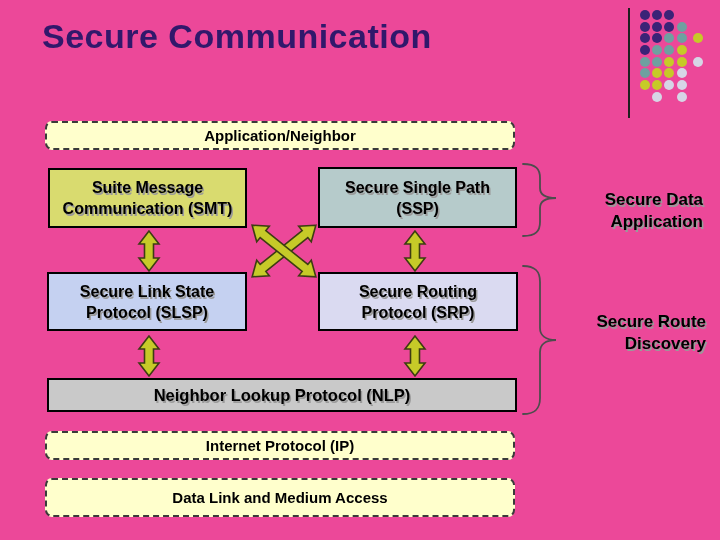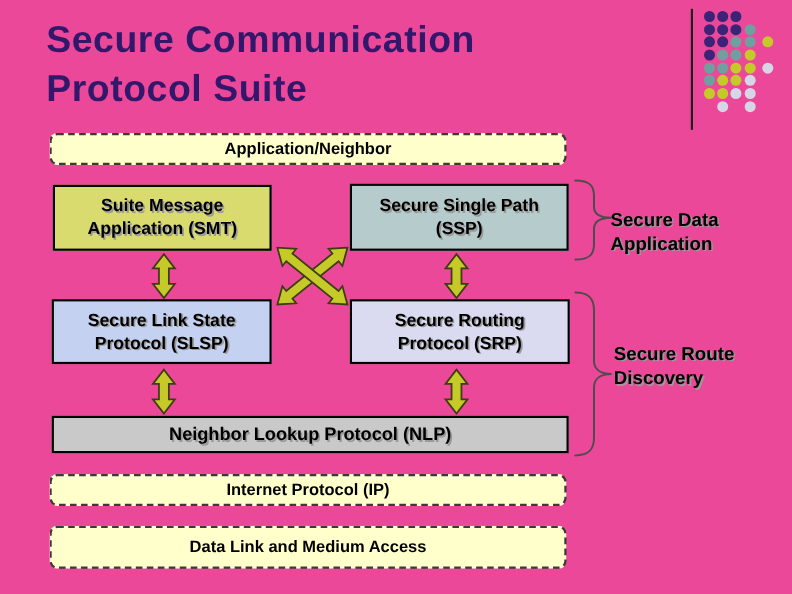--- a/index.html
+++ b/index.html
@@ -35,38 +35,37 @@
   .b-app  { left: 45px;  top: 121px; width: 470px; height: 29px; }
   .b-smt  { left: 48px;  top: 168px; width: 199px; height: 60px; background: var(--smt_fill, #D9DB6F); }
   .b-ssp  { left: 318px; top: 167px; width: 199px; height: 61px; background: var(--ssp_fill, #B6CBCB); justify-content: center; }
   .b-slsp { left: 47px;  top: 272px; width: 200px; height: 59px; background: var(--slsp_fill, #C5D1F1); }
   .b-srp  { left: 318px; top: 272px; width: 200px; height: 59px; background: var(--srp_fill, #DADAF1); }
   .b-nlp  { left: 47px;  top: 378px; width: 470px; height: 34px; background: var(--nlp_fill, #C9C9C9); font-size: 16.5px; }
   .b-ip   { left: 45px;  top: 431px; width: 470px; height: 29px; }
   .b-dl   { left: 45px;  top: 478px; width: 470px; height: 39px; }
   
   .annot {
-    position: absolute; text-align: left; font-weight: bold; color: #000;
+    position: absolute; text-align: right; font-weight: bold; color: #000;
     font-size: 17px; line-height: 22px; text-shadow: 1.5px 1.5px 0 #9a9a9a;
   }
   .a-sdt { left: 555px; top: 189px; width: 148px; }
   .a-srd { left: 558px; top: 311px; width: 148px; }
   
   .overlay { position: absolute; left: 0; top: 0; pointer-events: none; }
   .overlay polygon { fill: var(--arrow_fill, #C6CA28); stroke: #3d3d12; stroke-width: 1.6px; }
   .overlay path.brace { fill: none; stroke: #4d4d4d; stroke-width: 1.8px; stroke-linecap: round; }
 </style>
 </head>
 <body>
 
 <div class="slide">
 
   <div class="title">
     <div>Secure Communication</div>
-    <div>Protocol Suite</div>
   </div>
 
   <div>
     <span class="dot dp" style="left:640px;top:10px"></span>
       <span class="dot dp" style="left:652px;top:10px"></span>
       <span class="dot dp" style="left:664px;top:10px"></span>
     <span class="dot dp" style="left:640px;top:22px"></span>
       <span class="dot dp" style="left:652px;top:22px"></span>
       <span class="dot dp" style="left:664px;top:22px"></span>
       <span class="dot dt" style="left:677px;top:22px"></span>
@@ -94,21 +93,21 @@
       <span class="dot dg" style="left:677px;top:80px"></span>
     <span class="dot dg" style="left:652px;top:92px"></span>
       <span class="dot dg" style="left:677px;top:92px"></span>
     <div class="vrule"></div>
   </div>
 
   <div class="box dashed b-app">Application/Neighbor</div>
 
   <div class="box solid b-smt">
     <div>Suite Message</div>
-    <div>Application (SMT)</div>
+    <div>Communication (SMT)</div>
   </div>
 
   <div class="box solid b-ssp">
     <div>Secure Single Path</div>
     <div>(SSP)</div>
   </div>
 
   <div class="box solid b-slsp">
     <div>Secure Link State</div>
     <div>Protocol (SLSP)</div>

